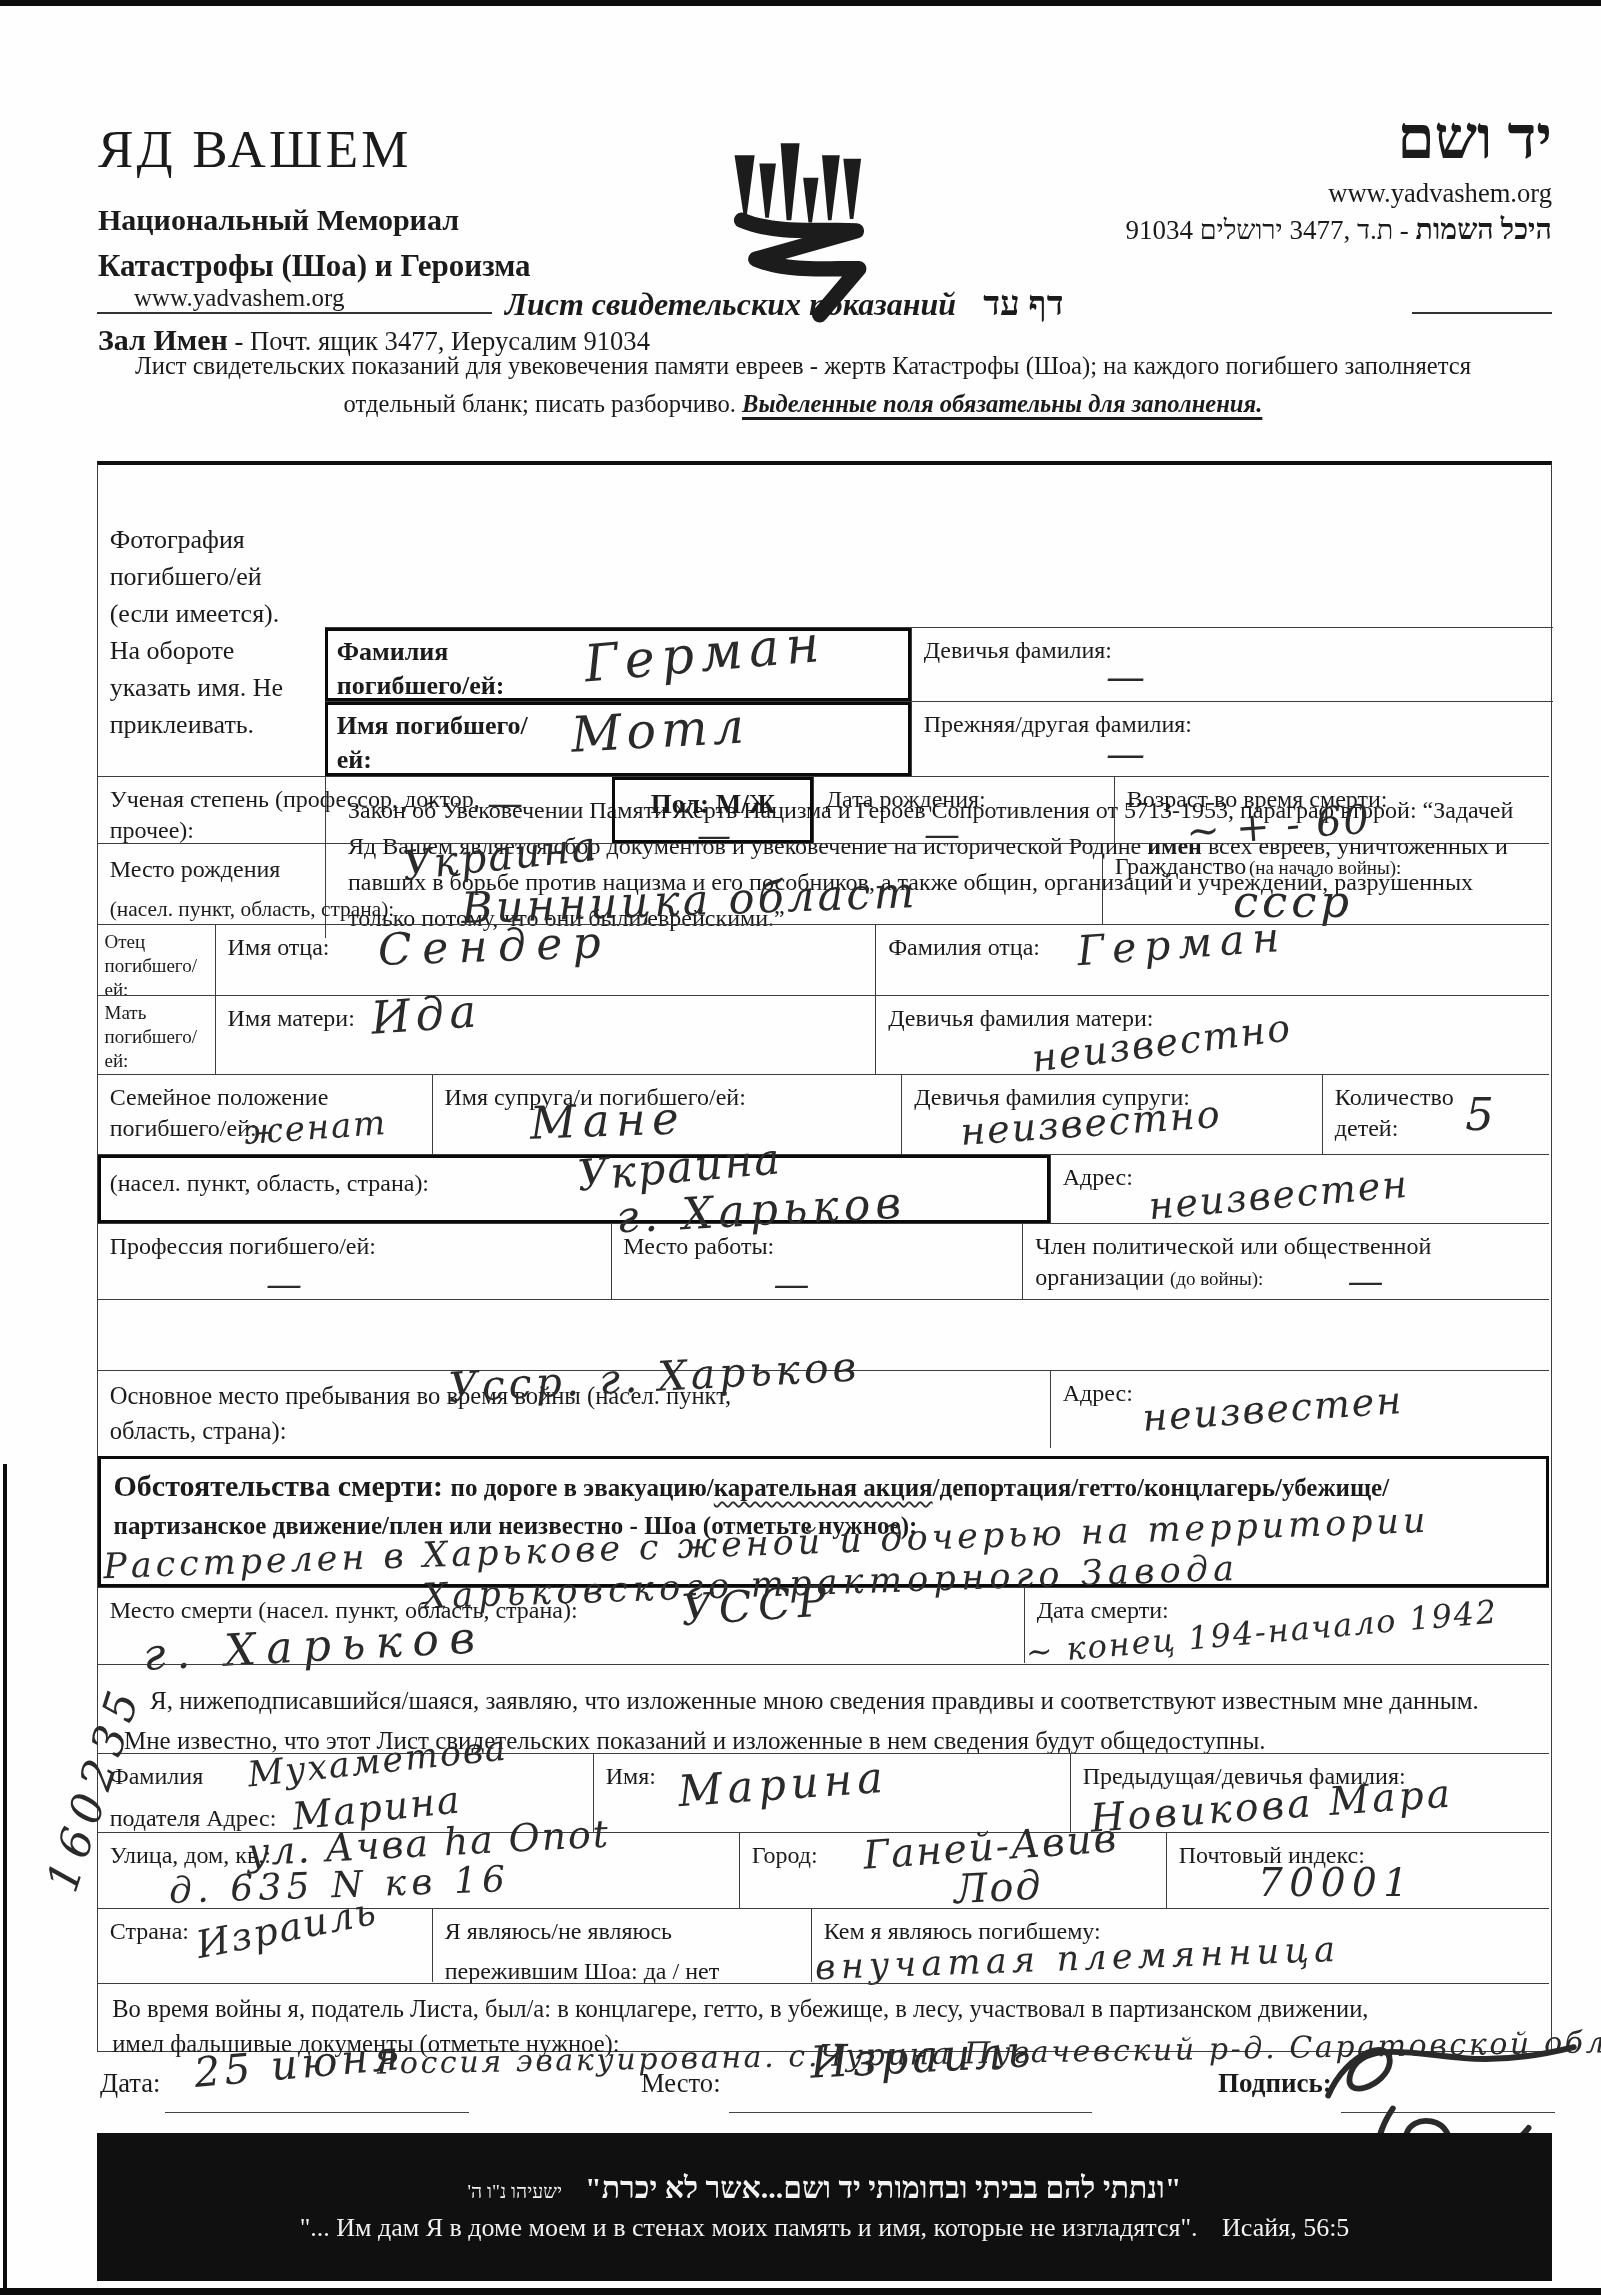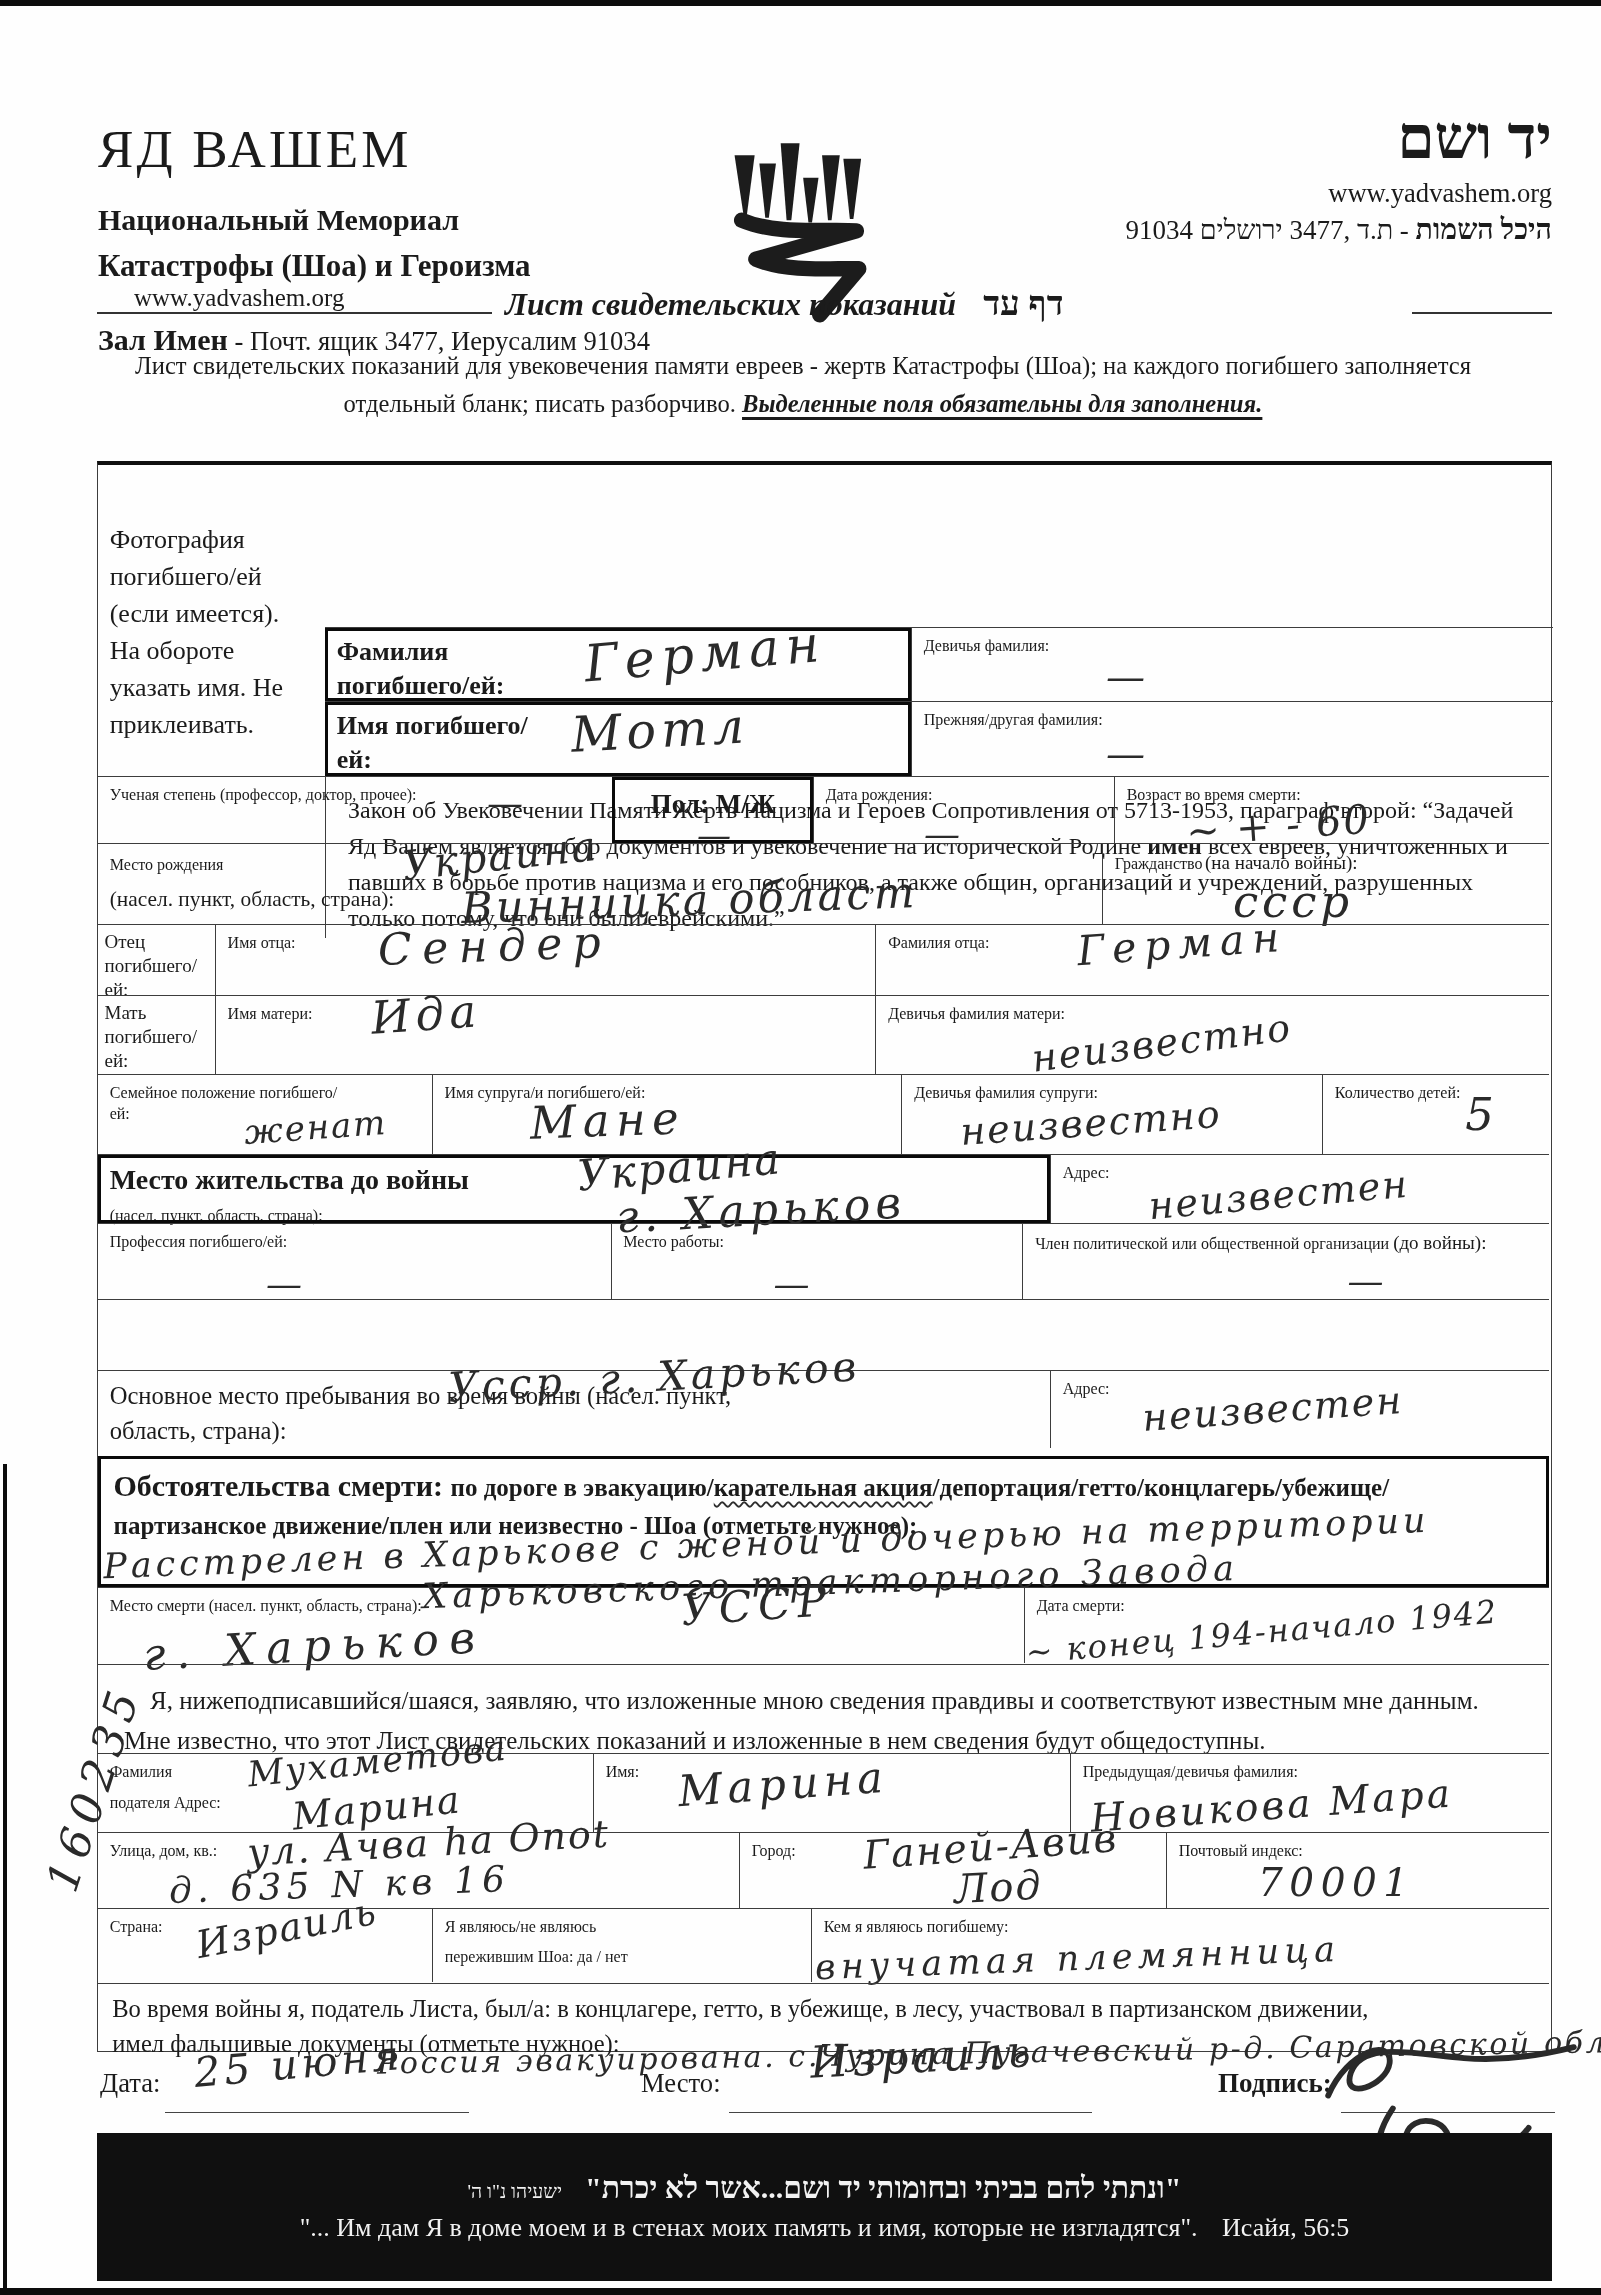--- a/index.html
+++ b/index.html
@@ -3,21 +3,21 @@
 <meta charset="utf-8">
 <style>
   *{box-sizing:border-box;margin:0;padding:0}
   html,body{background:#e8e8e8}
   body{width:1601px;height:2295px;position:relative;background:#fefefe;
        font-family:"Liberation Serif",serif;color:#1b1b1b;overflow:hidden}
   .abs{position:absolute}
   .b{font-weight:bold}
   .i{font-style:italic}
   
-  .lbl{font-size:16px;line-height:1.32}
+  .lbl{font-size:24px;line-height:1.32}
   .lbl-sm{font-size:19px;line-height:1.25}
   
   .hw{position:absolute;font-family:"DejaVu Serif",serif;font-style:italic;color:#2a2a2a;
       white-space:nowrap;display:inline-block;letter-spacing:1.9px}
   
   #ftable{position:absolute;left:97px;top:461px;width:1455px;height:1591px;
           border:1.9px solid #3d3d3d;border-top:4.5px solid #101010}
   .trow{position:absolute;left:0;width:1451px;display:flex;border-top:1.9px solid #3d3d3d}
   .cell{position:relative;height:100%;border-left:1.9px solid #3d3d3d;padding:6.5px 11.7px;overflow:visible}
   .cell.first{border-left:none}
@@ -190,23 +190,20 @@
       <span class="hw" style="left:58px;top:26px;font-size:38px;transform:rotate(-4deg)">неизвестно</span>
     </div>
     <div class="cell" style="width:227px">
       <div class="lbl" style="width:149px">Количество детей:</div>
       <span class="hw" style="left:142px;top:13px;font-size:45px">5</span>
     </div>
   </div>
 
   <div class="trow" style="top:689px;height:69px">
     <div class="cell first xb" style="width:952px">
-      <div>
-        <span class="lbl b" style="font-size:28px">Место жительства до войны</span>
-      </div>
       <div class="lbl" style="margin-top:6.5px">(насел. пункт, область, страна):</div>
       <span class="hw" style="left:479px;top:-13px;font-size:43px;transform:rotate(-5deg)">Украина</span>
       <span class="hw" style="left:518px;top:29px;font-size:44px;letter-spacing:5.2px;transform:rotate(-3deg)">г. Харьков</span>
     </div>
     <div class="cell" style="width:499px">
       <div class="lbl">Адрес:</div>
       <span class="hw" style="left:97px;top:18px;font-size:38px;transform:rotate(-5deg)">неизвестен</span>
     </div>
   </div>
 

